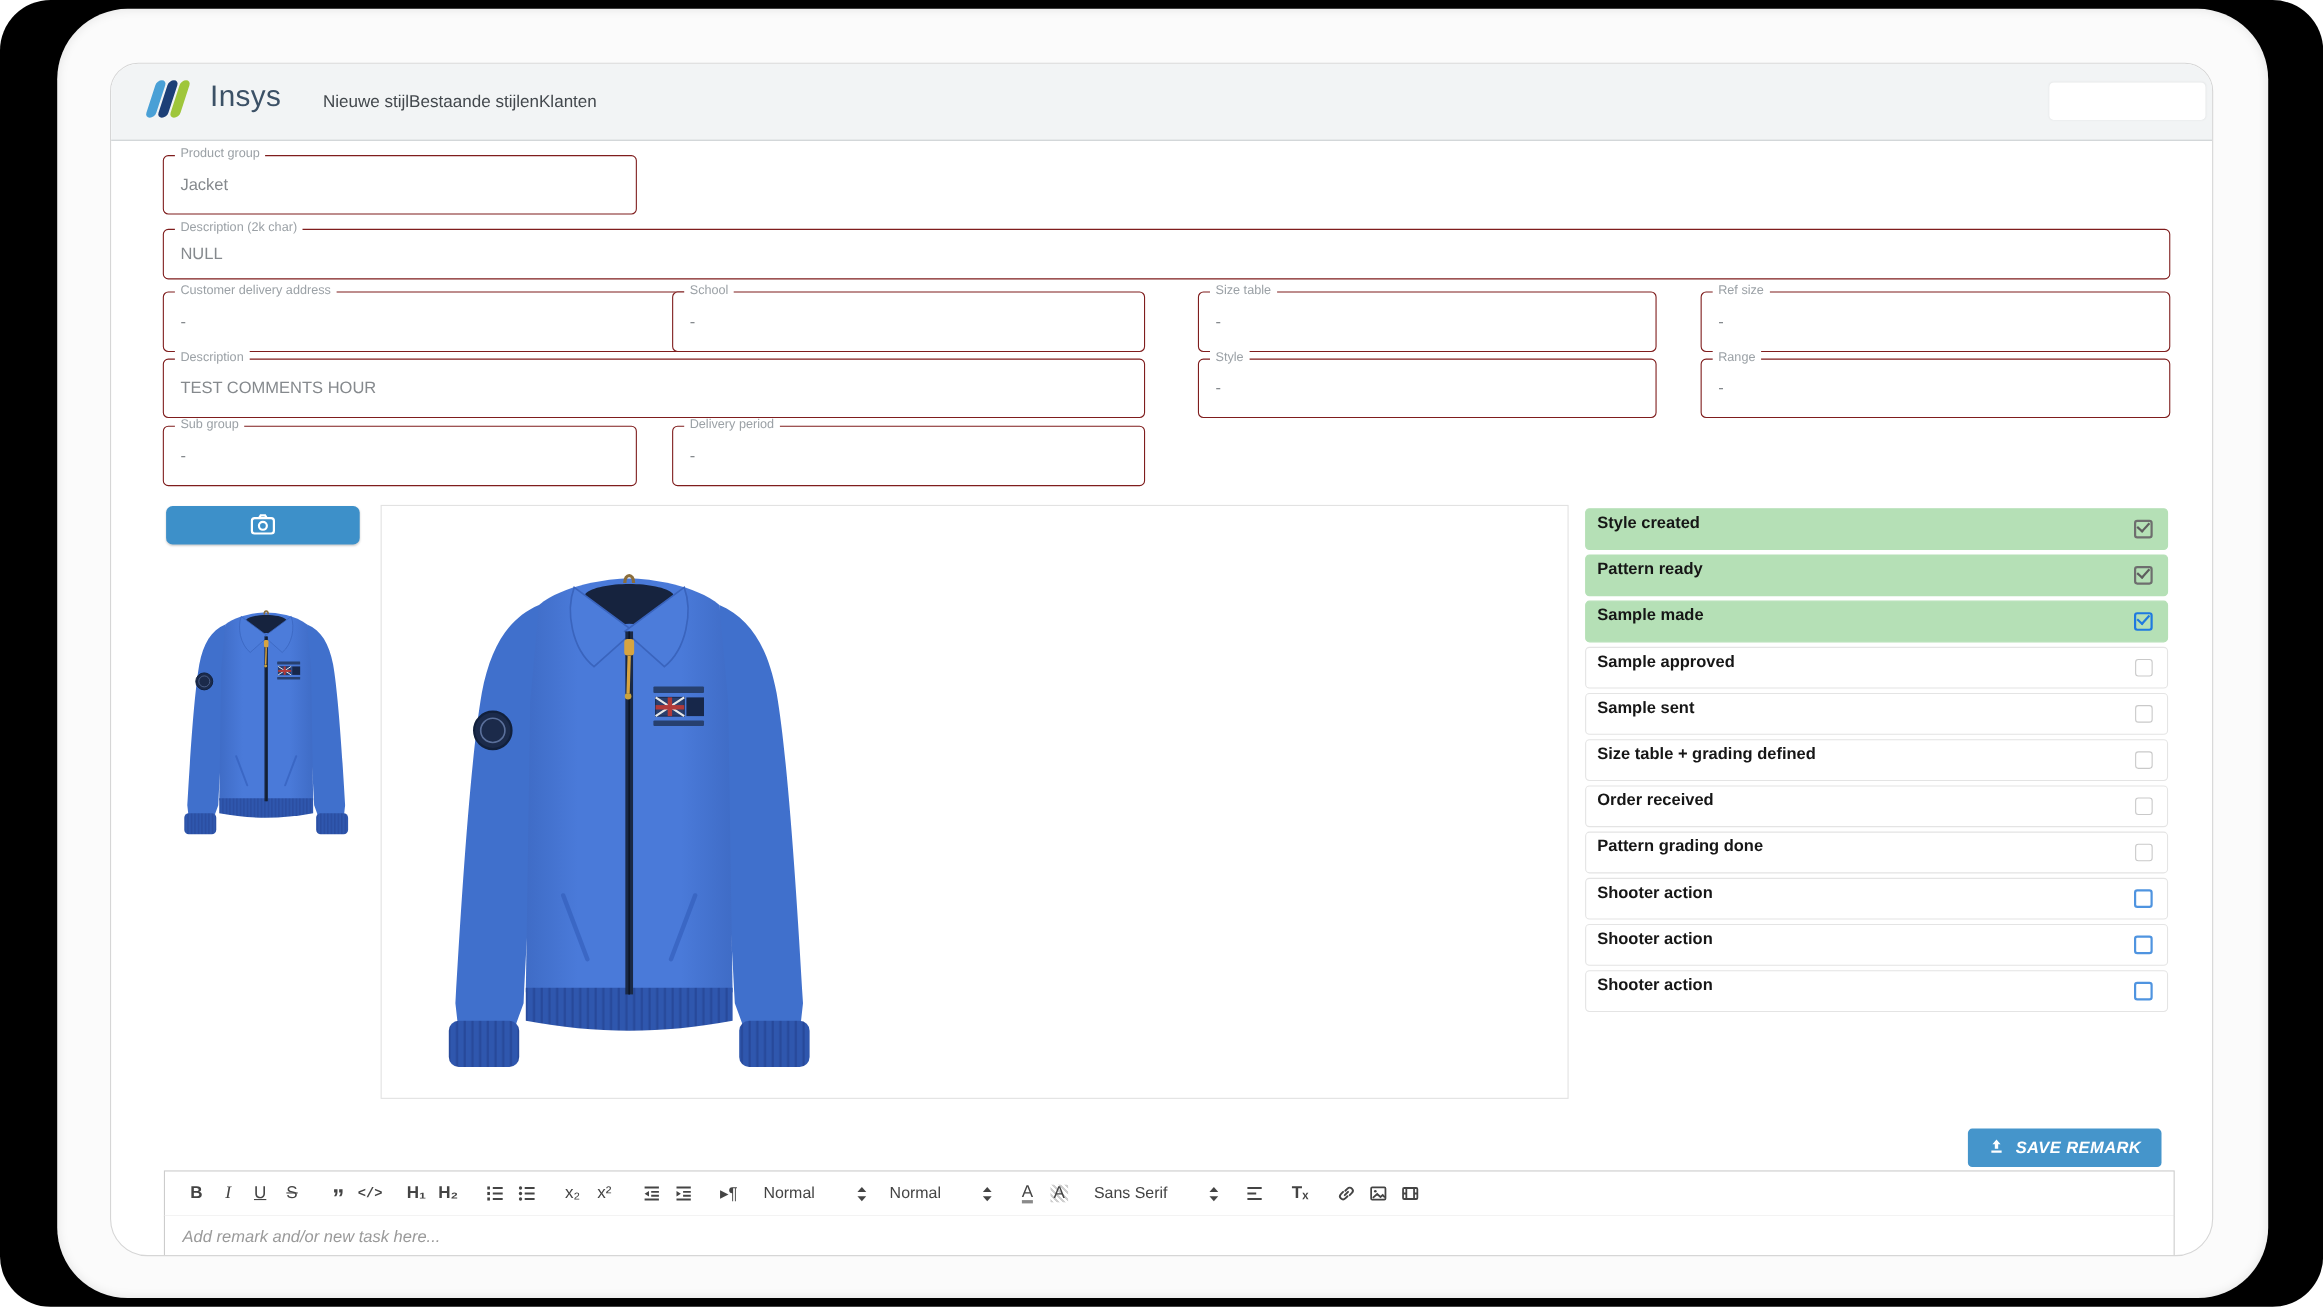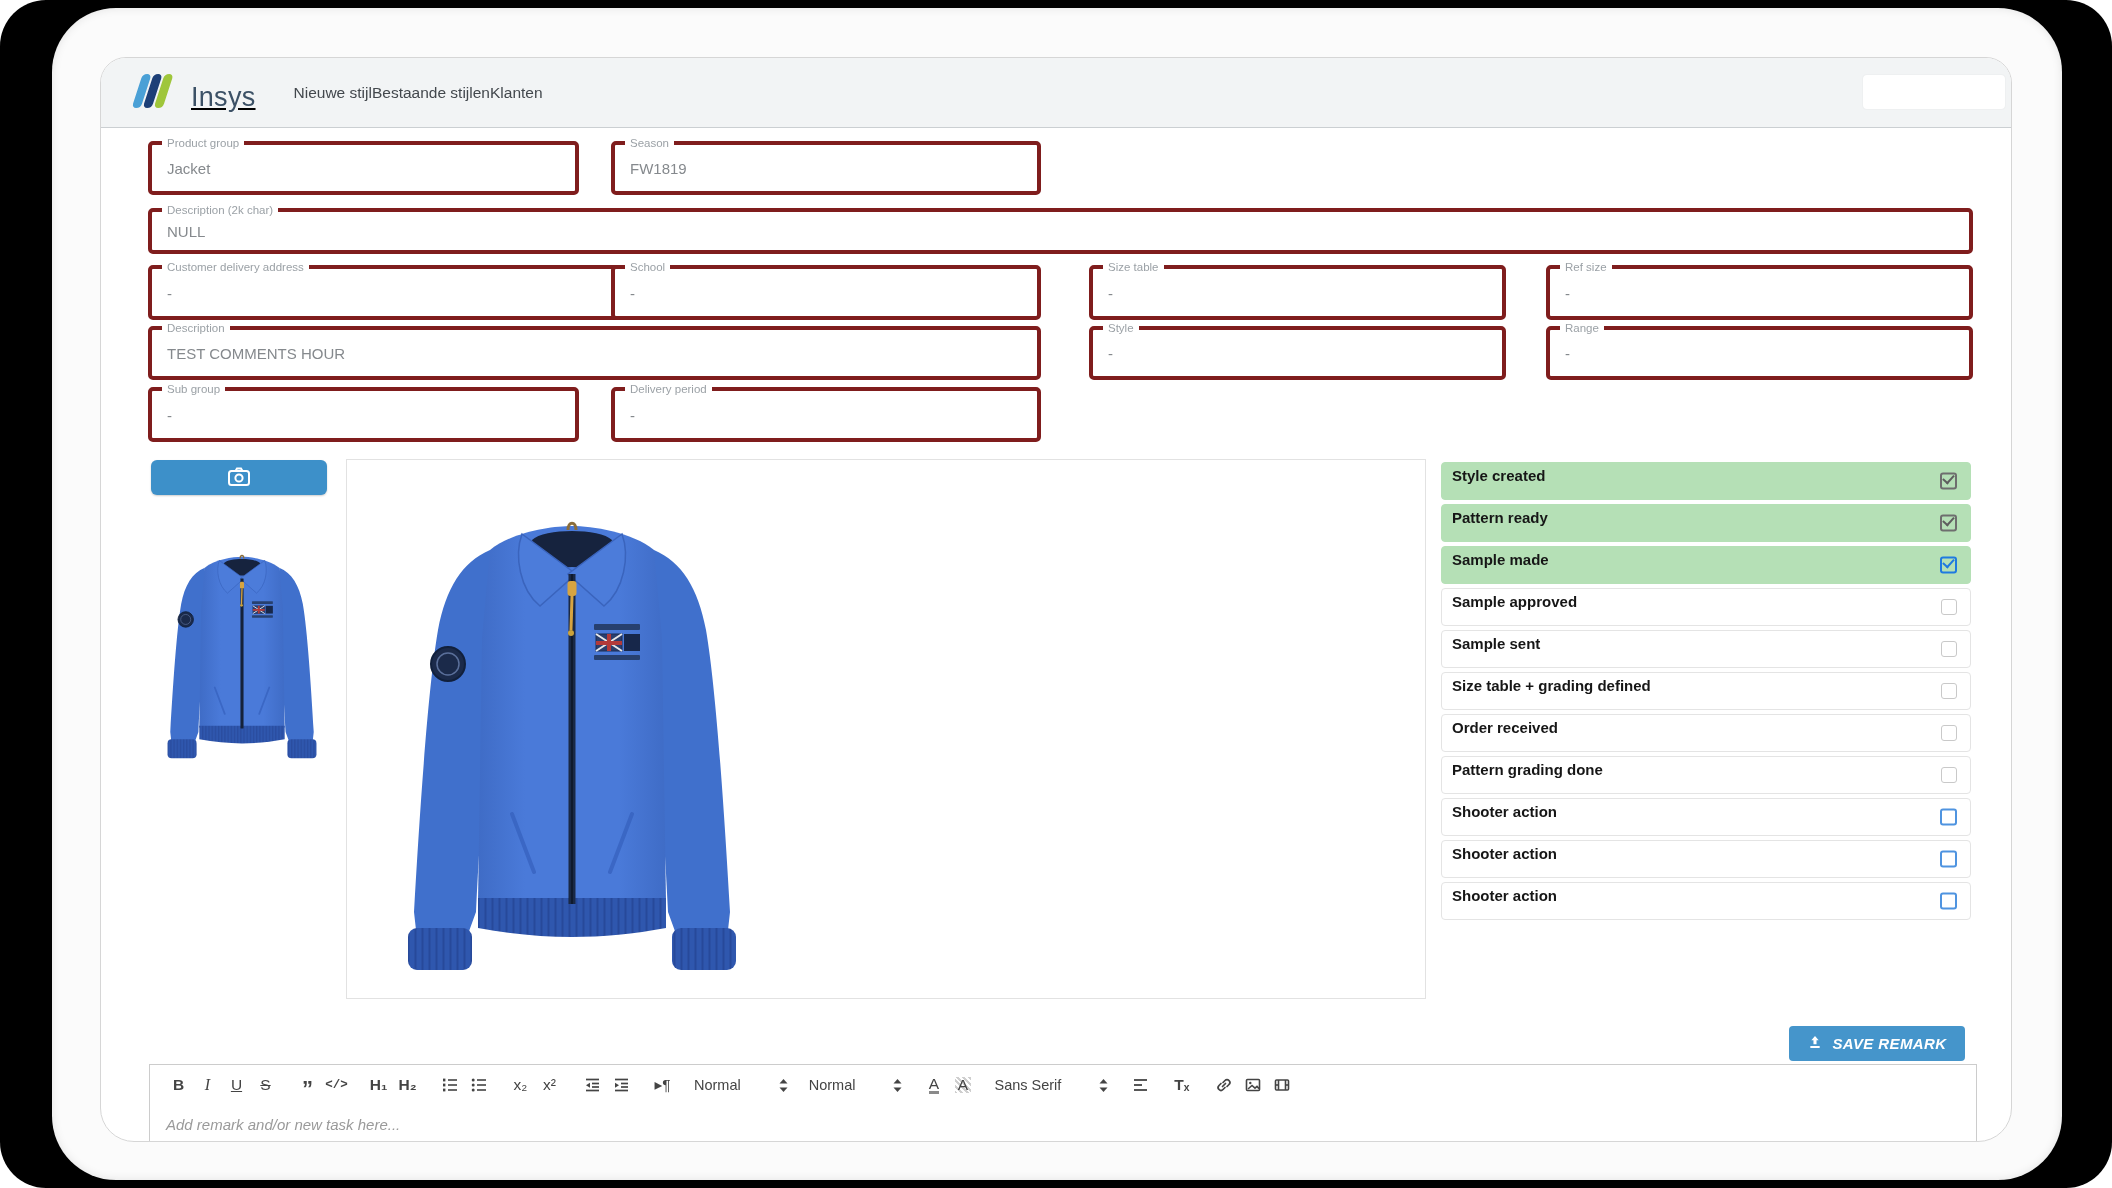--- a/index.html
+++ b/index.html
@@ -3,28 +3,28 @@
 <meta charset="utf-8">
 <style>
   html,body{margin:0;padding:0;background:#fff;}
   body{width:2112px;height:1188px;font-family:"Liberation Sans",sans-serif;-webkit-font-smoothing:antialiased;}
   .stage{position:absolute;inset:0;width:2112px;height:1188px;background:#000;border-radius:46px;overflow:hidden;}
   .device{position:absolute;left:52px;top:8px;width:2010px;height:1172px;background:#fbfbfb;border-radius:64px;box-shadow:inset 0 0 10px rgba(0,0,0,.10);}
   .screen{position:absolute;left:48px;top:49px;width:1912px;height:1085px;background:#fff;border:1px solid #d6d6d6;border-radius:26px 26px 34px 34px;overflow:hidden;box-sizing:border-box;}
 
   
   .appbar{position:absolute;left:0;top:0;width:100%;height:70px;background:#f2f4f5;border-bottom:1px solid #cbcfd2;display:flex;align-items:center;box-sizing:border-box;padding-left:30px;}
-  .brand{display:flex;align-items:flex-end;gap:14px;text-decoration:underline;}
+  .brand{display:flex;align-items:flex-start;gap:14px;}
   .brand-text{font-size:27px;color:#3c5166;letter-spacing:.3px;}
   .nav{display:flex;margin-left:38px;}
   .nav-item{font-size:15.5px;color:#43484d;cursor:pointer;}
   .hdr-box{position:absolute;right:6px;top:17px;width:142px;height:34px;background:#fff;border-radius:4px;box-shadow:0 0 2px rgba(0,0,0,.07);}
 
   
-  .field{position:absolute;border:4px solid #7f1d1d;border-radius:5px;background:#fff;box-sizing:border-box;}
+  .field{position:absolute;border:1px solid #7f1d1d;border-radius:5px;background:#fff;box-sizing:border-box;}
   .flabel{position:absolute;top:-8px;left:10px;background:#fff;padding:0 5px;font-size:11.5px;color:#9ba1a6;white-space:nowrap;}
   .fvalue{position:absolute;left:15px;top:50%;transform:translateY(-50%);font-size:15px;color:#85898d;white-space:nowrap;}
   .f0{left:47px;top:83px;width:431px;height:54px;}
   .f1{left:510px;top:83px;width:430px;height:54px;}
   .f2{left:47px;top:150px;width:1825px;height:46px;}
   .f3{left:47px;top:207px;width:513px;height:55px;}
   .f4{left:510px;top:207px;width:430px;height:55px;}
   .f5{left:988px;top:207px;width:417px;height:55px;}
   .f6{left:1445px;top:207px;width:427px;height:55px;}
   .f7{left:47px;top:268px;width:893px;height:54px;}
@@ -144,24 +144,20 @@
           <span class="nav-item">Bestaande stijlen</span>
           <span class="nav-item">Klanten</span>
         </div>
         <div class="hdr-box"></div>
       </div>
 
       <div class="field f0">
           <span class="flabel">Product group</span>
           <span class="fvalue">Jacket</span>
         </div>
-      <div class="field f1">
-          <span class="flabel">Season</span>
-          <span class="fvalue">FW1819</span>
-        </div>
       <div class="field f2">
           <span class="flabel">Description (2k char)</span>
           <span class="fvalue">NULL</span>
         </div>
       <div class="field f3">
           <span class="flabel">Customer delivery address</span>
           <span class="fvalue">-</span>
         </div>
       <div class="field f4">
           <span class="flabel">School</span>

